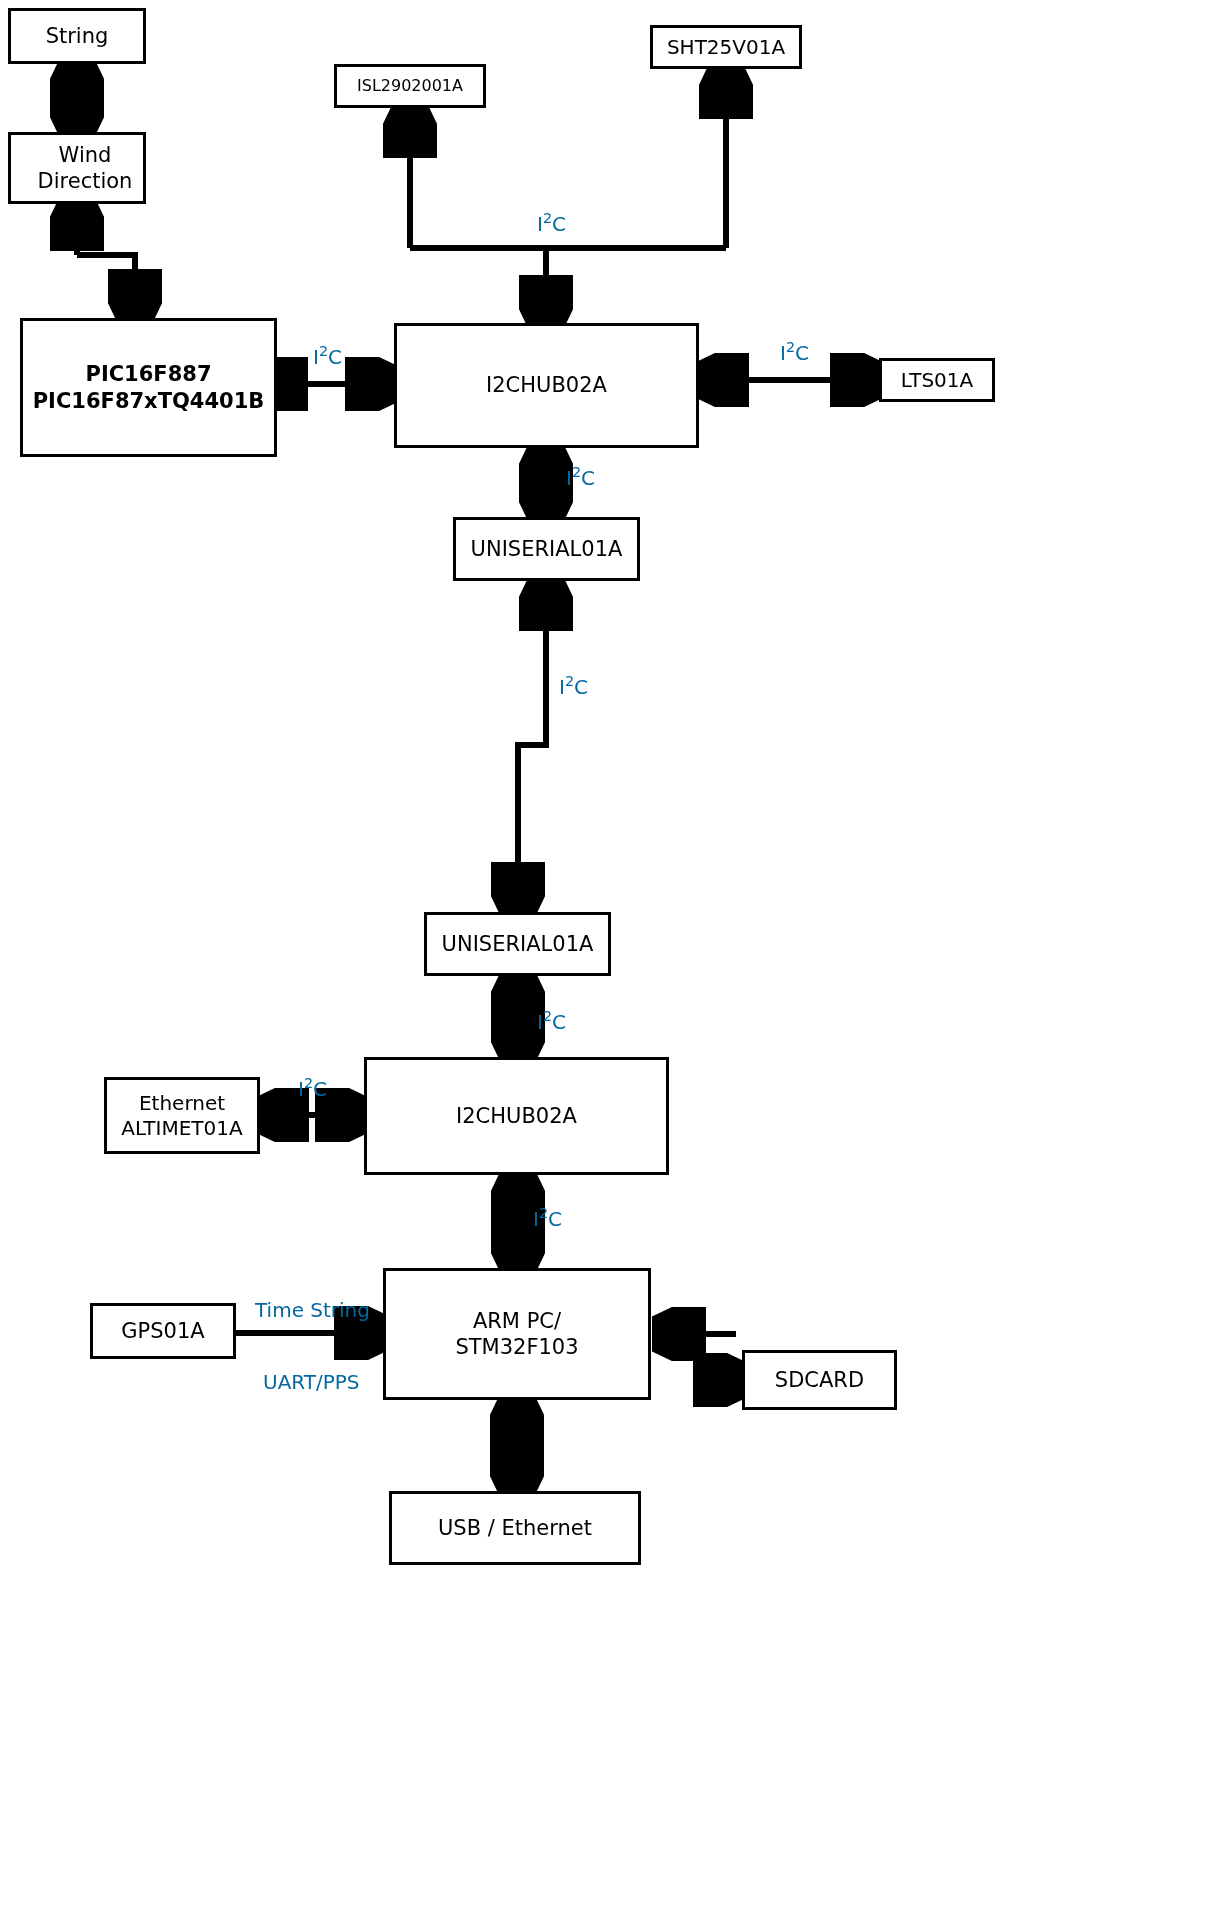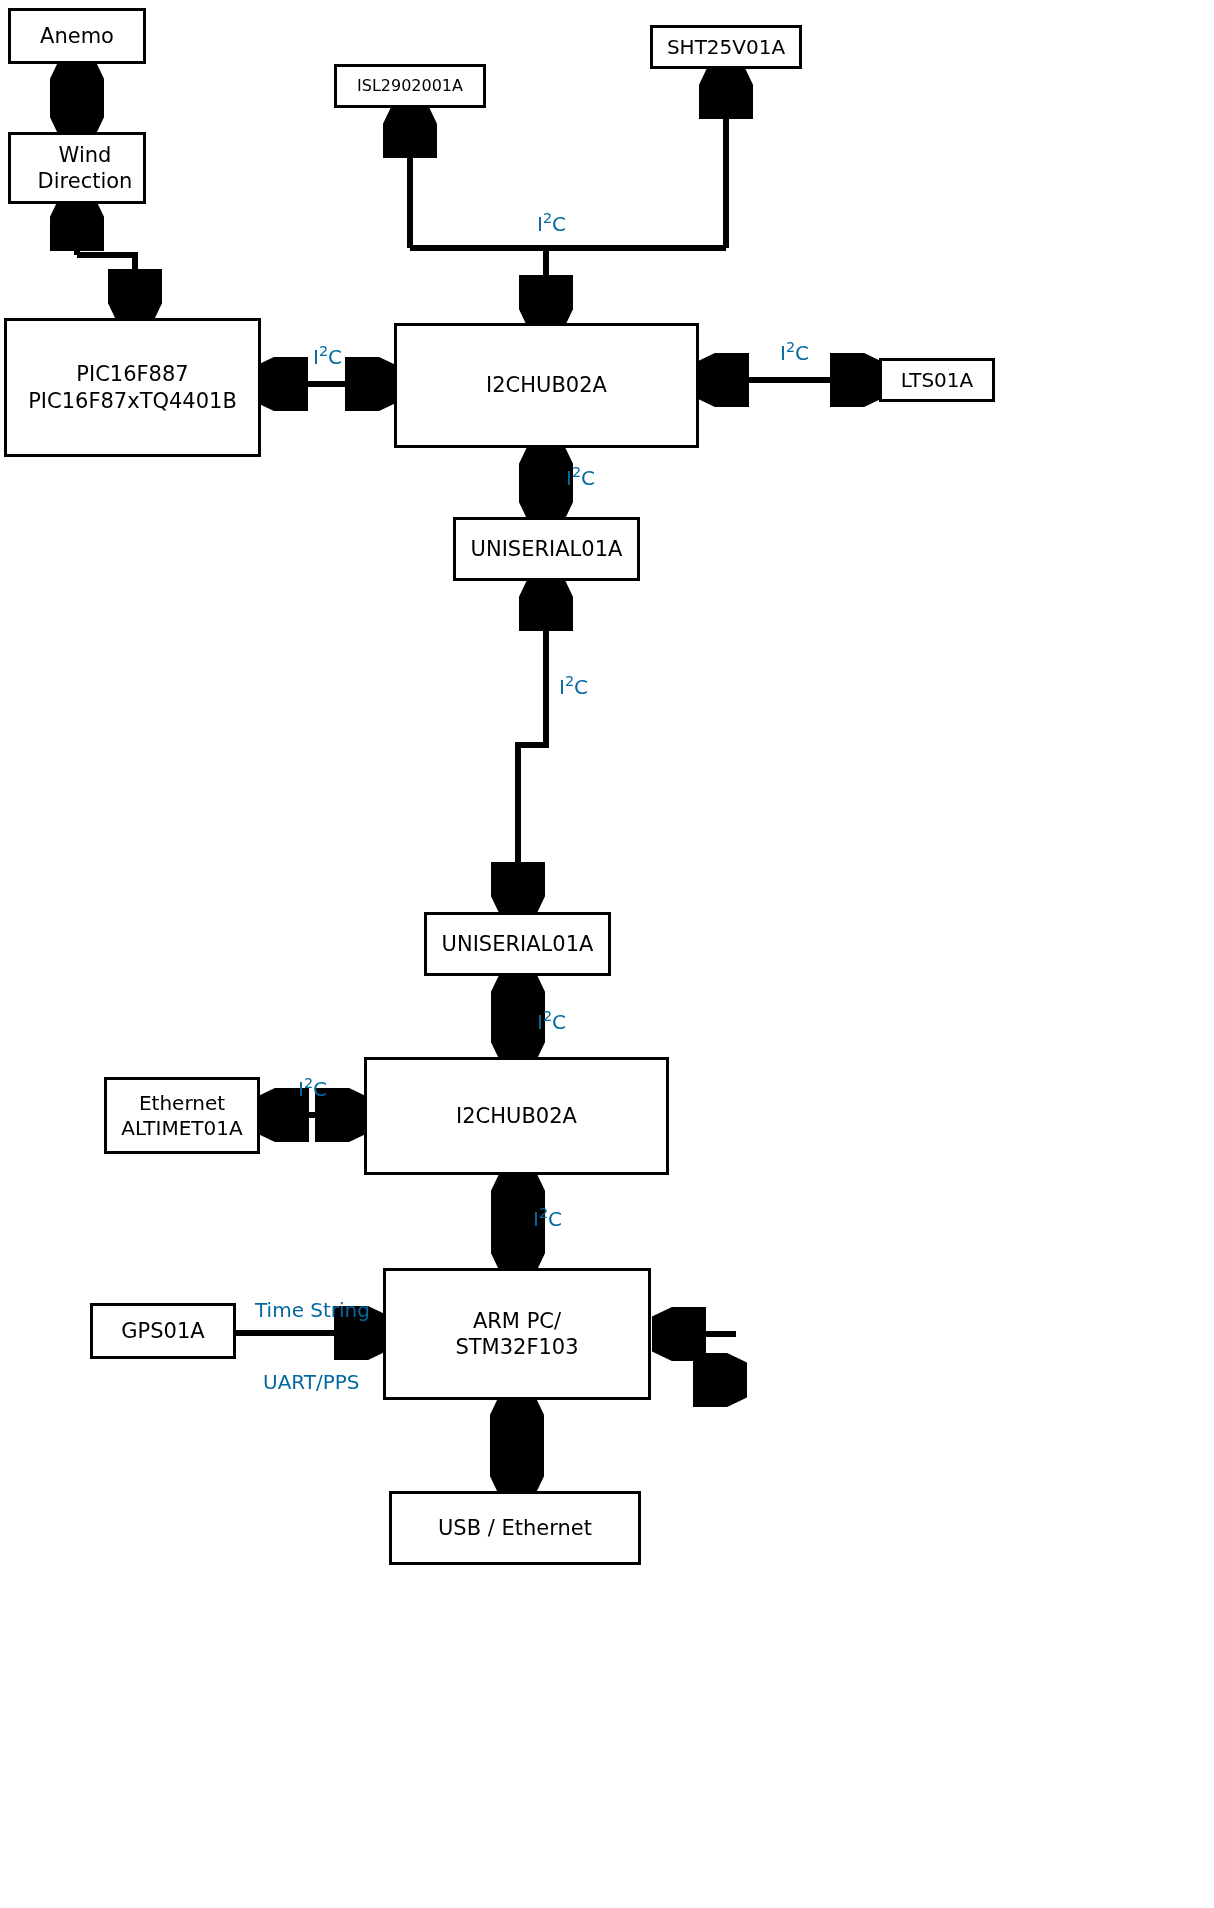--- a/index.html
+++ b/index.html
@@ -107,26 +107,26 @@
       <polyline points="736,1334 696,1334 696,1380 736,1380"></polyline>
       <polyline points="700,1380 736,1380" marker-end="url(#ah)"></polyline>
     </g>
 
     <g>
       <line x1="517" y1="1406" x2="517" y2="1485" marker-end="url(#ah)"></line>
       <line x1="517" y1="1485" x2="517" y2="1406" marker-end="url(#ah)"></line>
     </g>
   </svg>
 
-  <div class="box" style="left:8px;top:8px;width:138px;height:56px;">Anemo</div>
+  <div class="box" style="left:8px;top:8px;width:138px;height:56px;">String</div>
 
   <div class="box" style="left:8px;top:132px;width:138px;height:72px;padding-left:16px;">Wind
 Direction</div>
 
-  <div class="box" style="left:4px;top:318px;width:257px;height:139px;">PIC16F887
+  <div class="box" style="left:20px;top:318px;width:257px;height:139px;font-weight:bold;">PIC16F887
 PIC16F87xTQ4401B</div>
 
   <div class="box" style="left:334px;top:64px;width:152px;height:44px;font-size:16px;">ISL2902001A</div>
 
   <div class="box" style="left:650px;top:25px;width:152px;height:44px;font-size:20px;">SHT25V01A</div>
 
   <div class="box" style="left:394px;top:323px;width:305px;height:125px;">I2CHUB02A</div>
 
   <div class="box" style="left:879px;top:358px;width:116px;height:44px;font-size:20px;">LTS01A</div>
 
@@ -137,20 +137,21 @@
   <div class="box" style="left:104px;top:1077px;width:156px;height:77px;font-size:20px;">Ethernet
 ALTIMET01A</div>
 
   <div class="box" style="left:364px;top:1057px;width:305px;height:118px;">I2CHUB02A</div>
 
   <div class="box" style="left:90px;top:1303px;width:146px;height:56px;">GPS01A</div>
 
   <div class="box" style="left:383px;top:1268px;width:268px;height:132px;">ARM PC/
 STM32F103</div>
 
+  <div class="box" style="left:742px;top:1350px;width:155px;height:60px;">SDCARD</div>
 
   <div class="box" style="left:389px;top:1491px;width:252px;height:74px;">USB / Ethernet</div>
 
   <div class="lbl" style="left:537px;top:212px;">
     <span>I</span><sup>2</sup><span>C</span>
   </div>
 
   <div class="lbl" style="left:313px;top:345px;">
     <span>I</span><sup>2</sup><span>C</span>
   </div>

